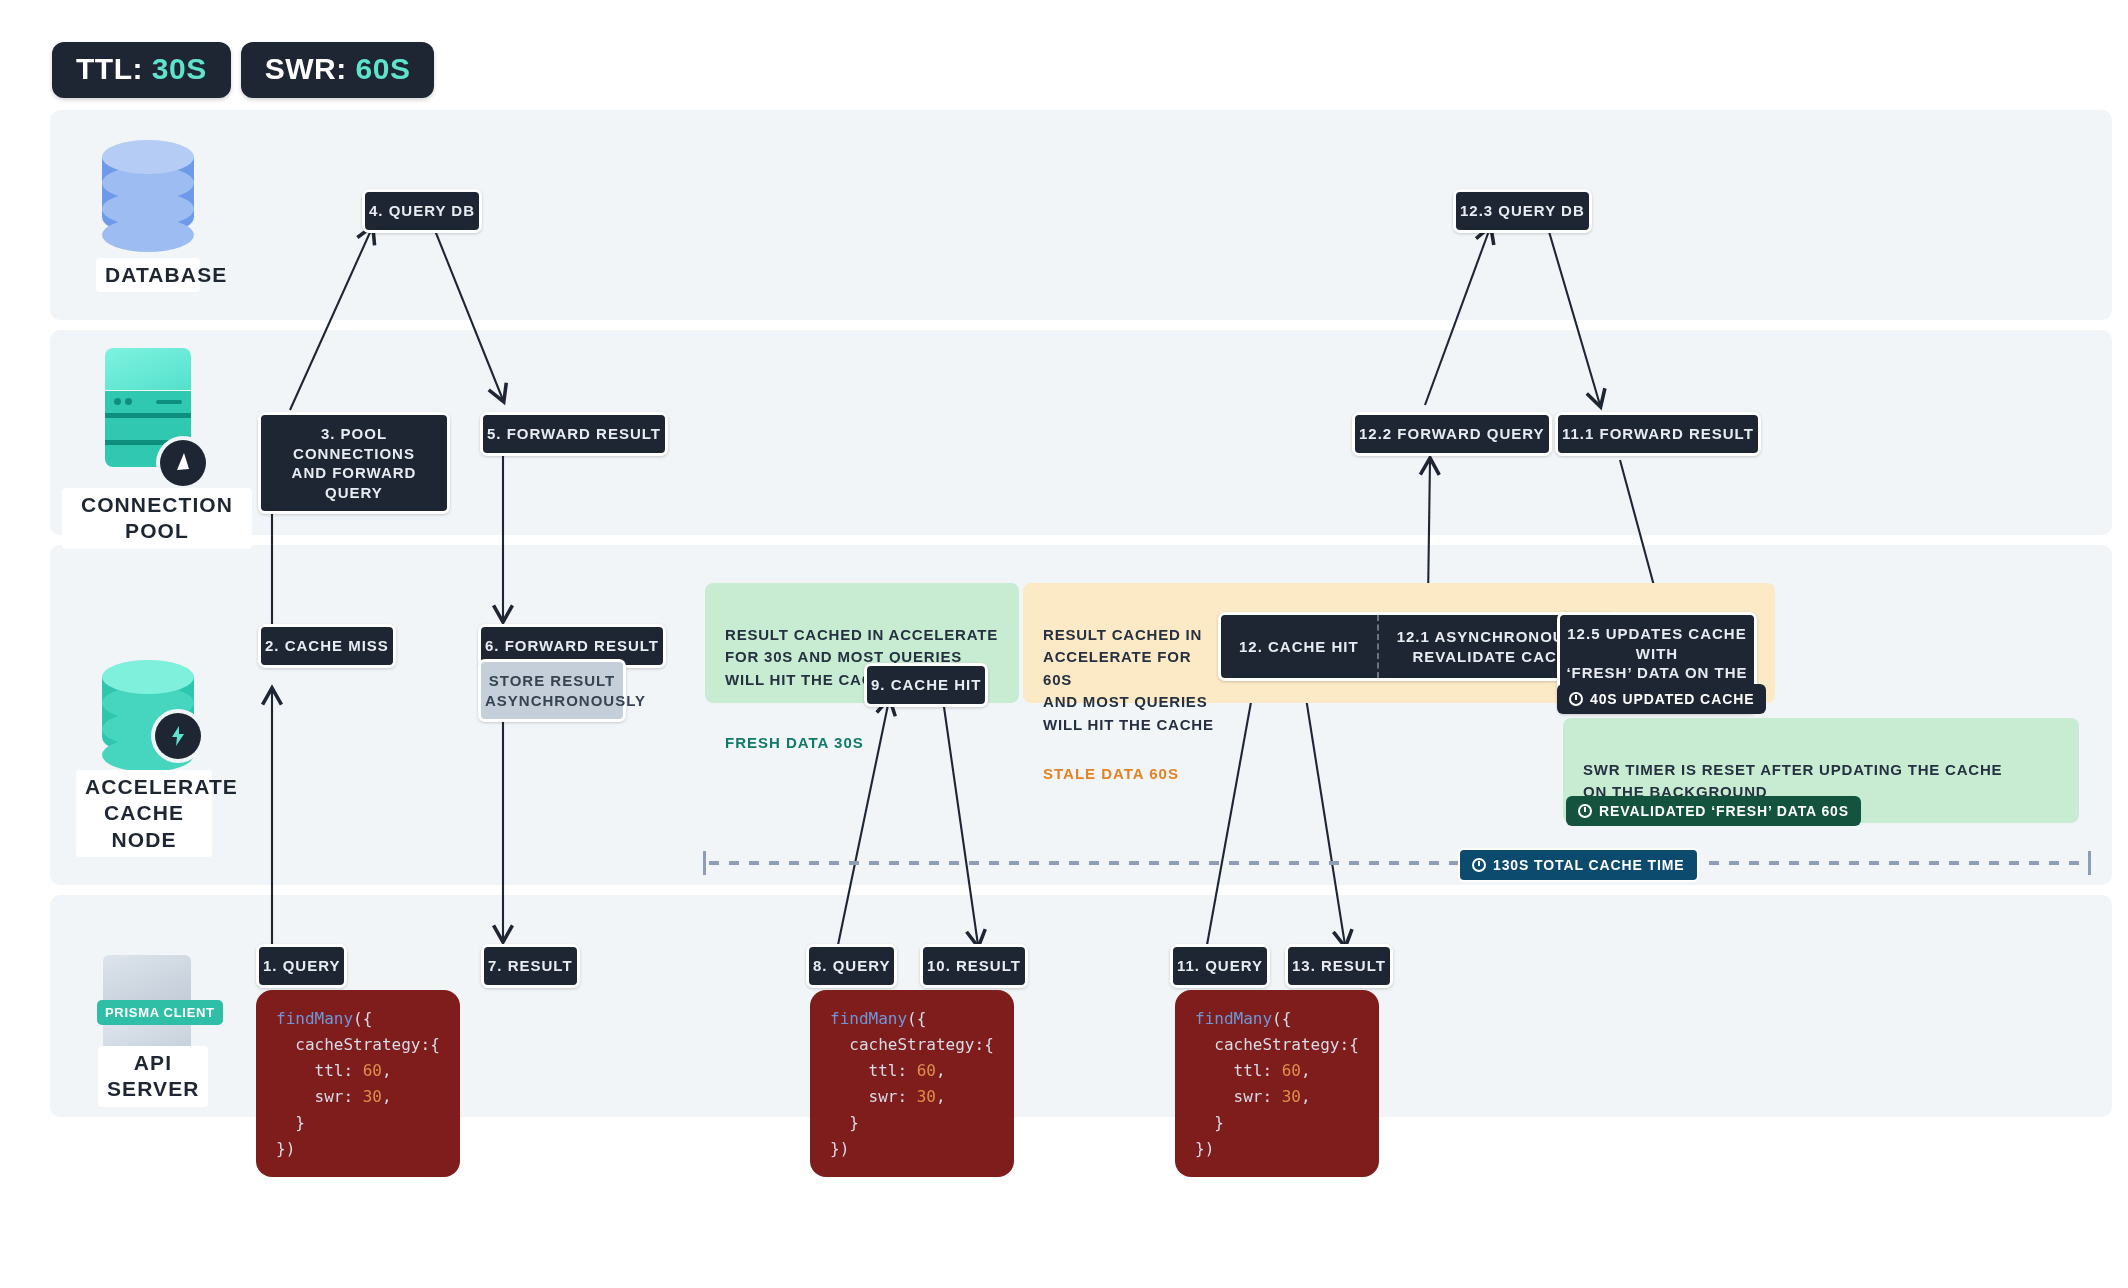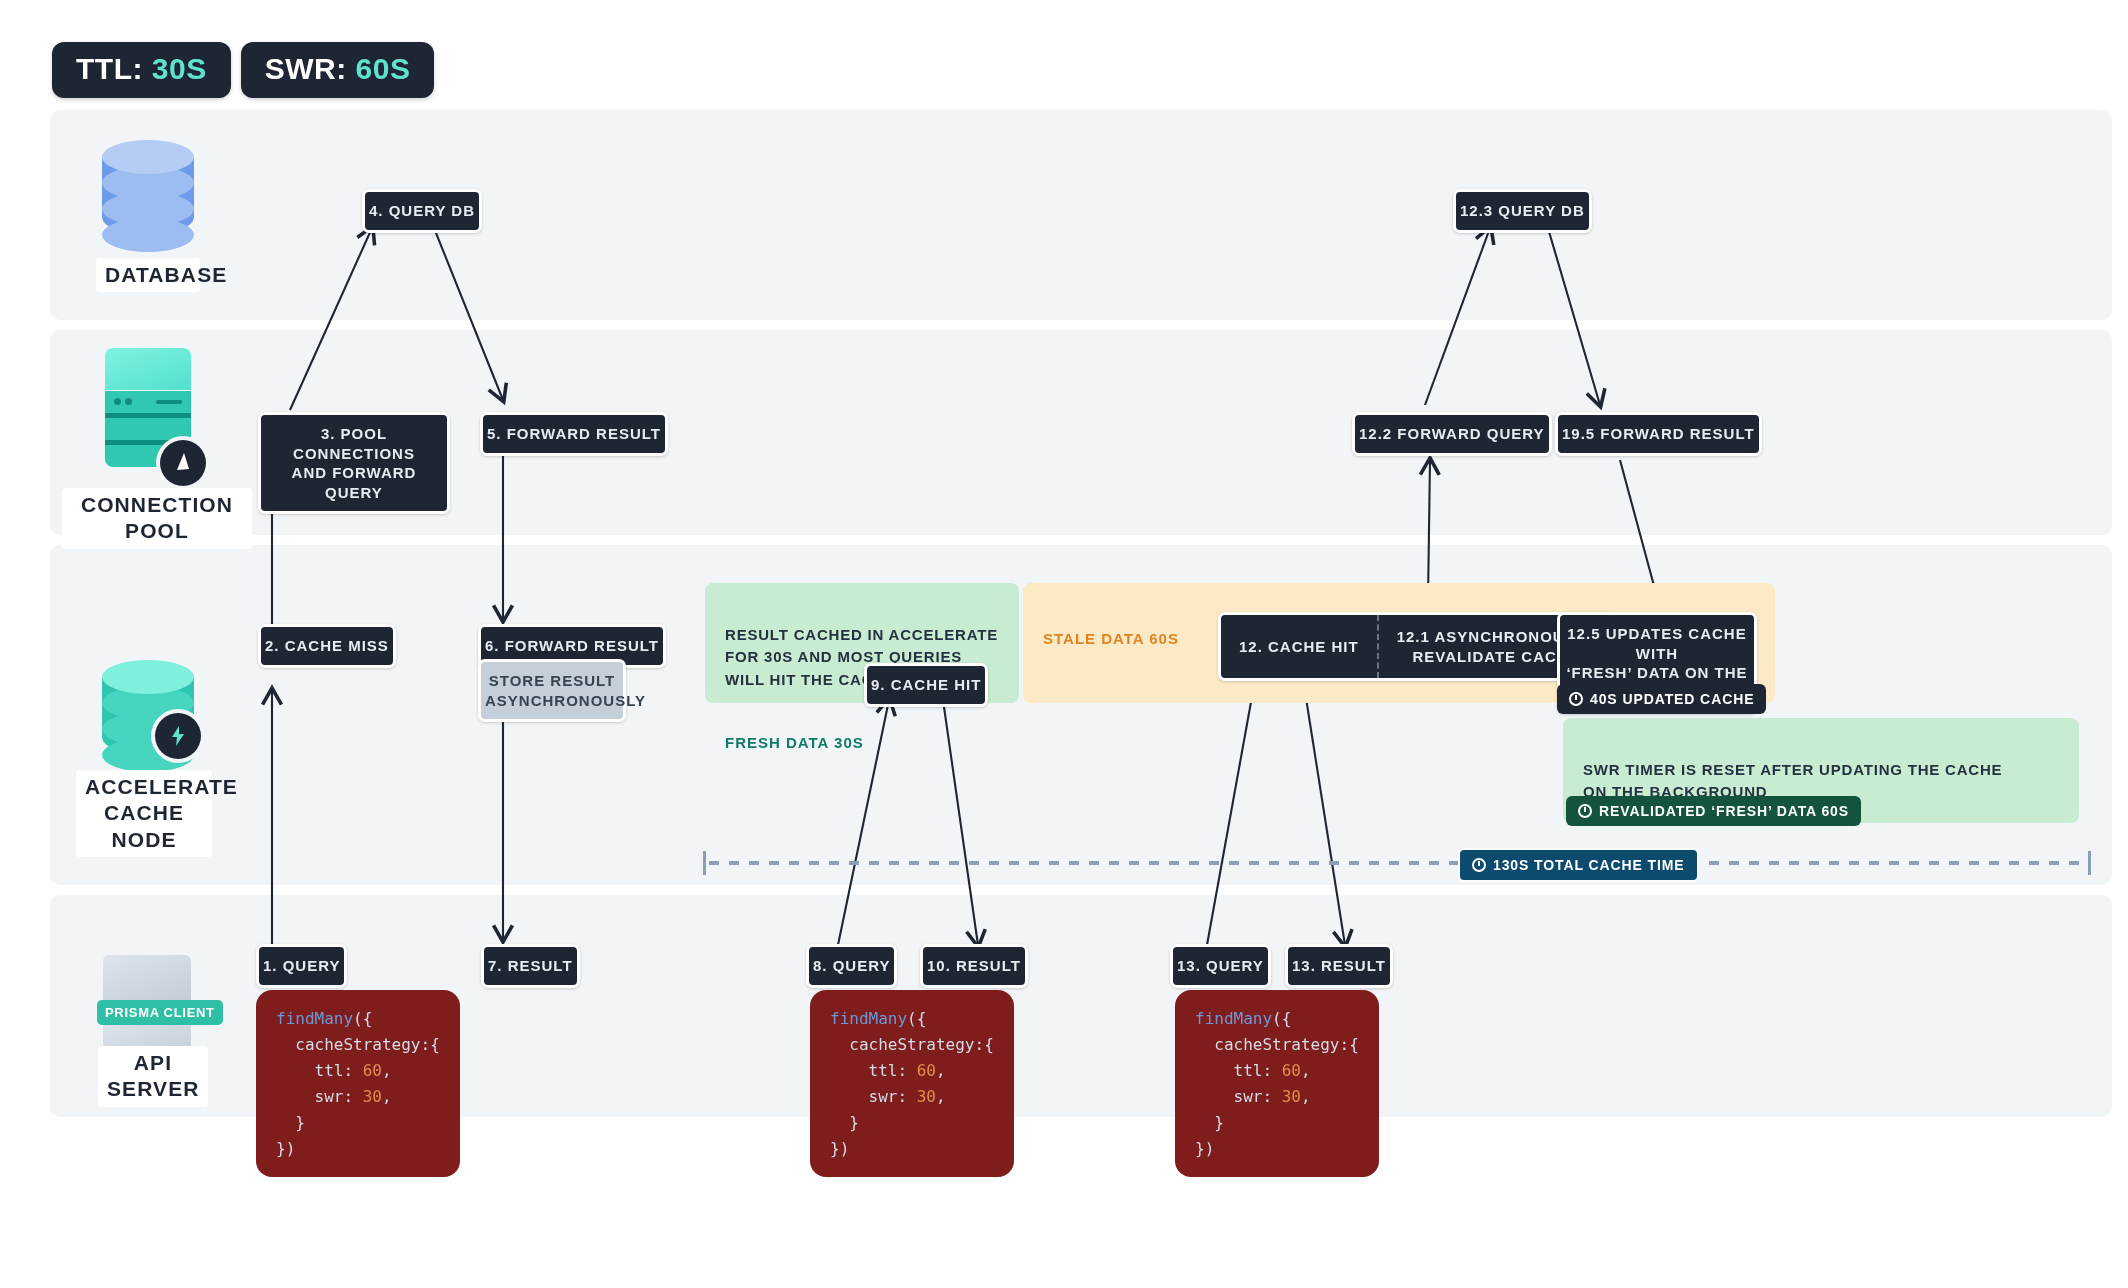--- a/index.html
+++ b/index.html
@@ -324,35 +324,39 @@
   <div class="pill" style="left:258px; top:624px;">2. CACHE MISS</div>
 
   <div class="pill" style="left:478px; top:624px;">6. FORWARD RESULT</div>
   <div class="pill grey" style="left:478px; top:659px; width:148px;">STORE RESULT
 ASYNCHRONOUSLY</div>
 
   <div class="pill" style="left:256px; top:944px;">1. QUERY</div>
   <div class="pill" style="left:481px; top:944px;">7. RESULT</div>
   <div class="pill" style="left:806px; top:944px;">8. QUERY</div>
   <div class="pill" style="left:920px; top:944px;">10. RESULT</div>
-  <div class="pill" style="left:1170px; top:944px;">13. QUERY</div>
+  <div class="pill" style="left:1170px; top:944px;">11. QUERY</div>
   <div class="pill" style="left:1285px; top:944px;">13. RESULT</div>
 
   <div class="pill" style="left:1453px; top:189px;">12.3 QUERY DB</div>
   <div class="pill" style="left:1352px; top:412px;">12.2 FORWARD QUERY</div>
-  <div class="pill" style="left:1555px; top:412px;">19.5 FORWARD RESULT</div>
+  <div class="pill" style="left:1555px; top:412px;">11.1 FORWARD RESULT</div>
 
   <div class="note green" style="left:705px; top:583px; width:314px; height:120px;">
     <div>RESULT CACHED IN ACCELERATE
 FOR 30S AND MOST QUERIES
 WILL HIT THE CACHE.</div>
     <div class="tag teal">FRESH DATA  30S</div>
   </div>
 
   <div class="note orange" style="left:1023px; top:583px; width:752px; height:120px;">
+    <div style="width:180px;">RESULT CACHED IN
+ACCELERATE FOR 60S
+AND MOST QUERIES
+WILL HIT THE CACHE</div>
     <div class="tag amber" style="margin-top:4px;">STALE DATA  60S</div>
   </div>
 
   <div class="pill" style="left:864px; top:663px;">9. CACHE HIT</div>
 
   <div class="pill split" style="left:1218px; top:612px;">
     <span>12. CACHE HIT</span>
     <span>12.1 ASYNCHRONOUSLY
 REVALIDATE CACHE</span>
   </div>

